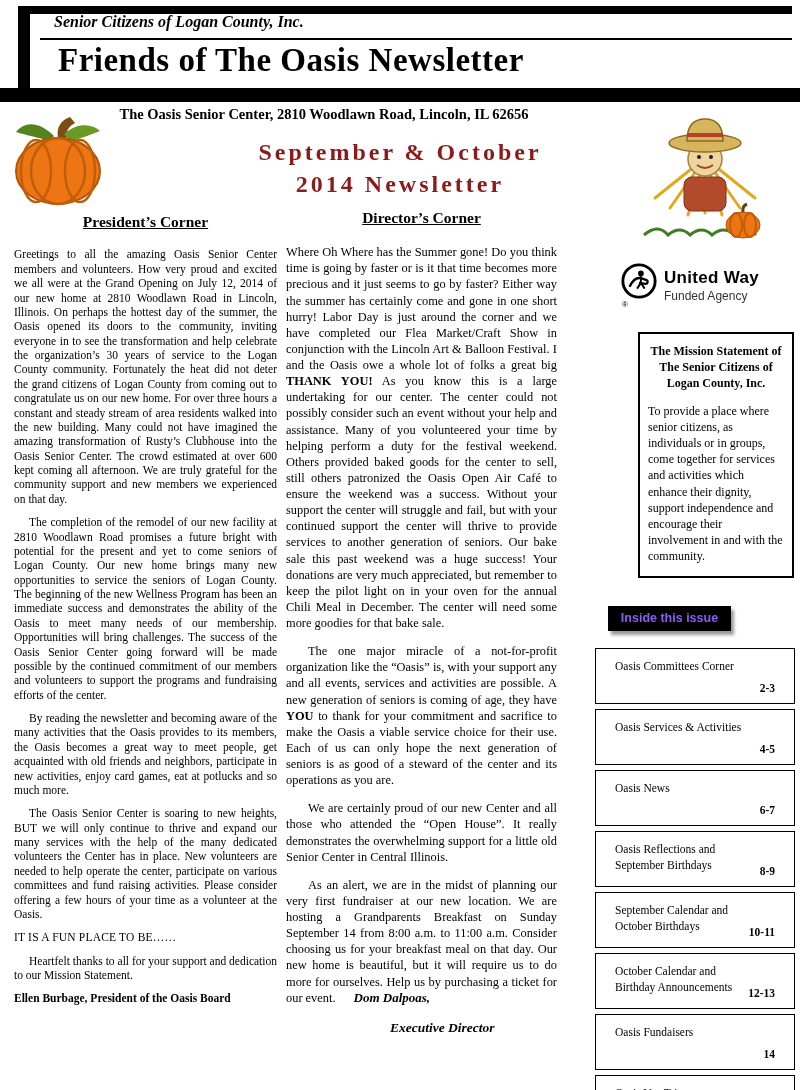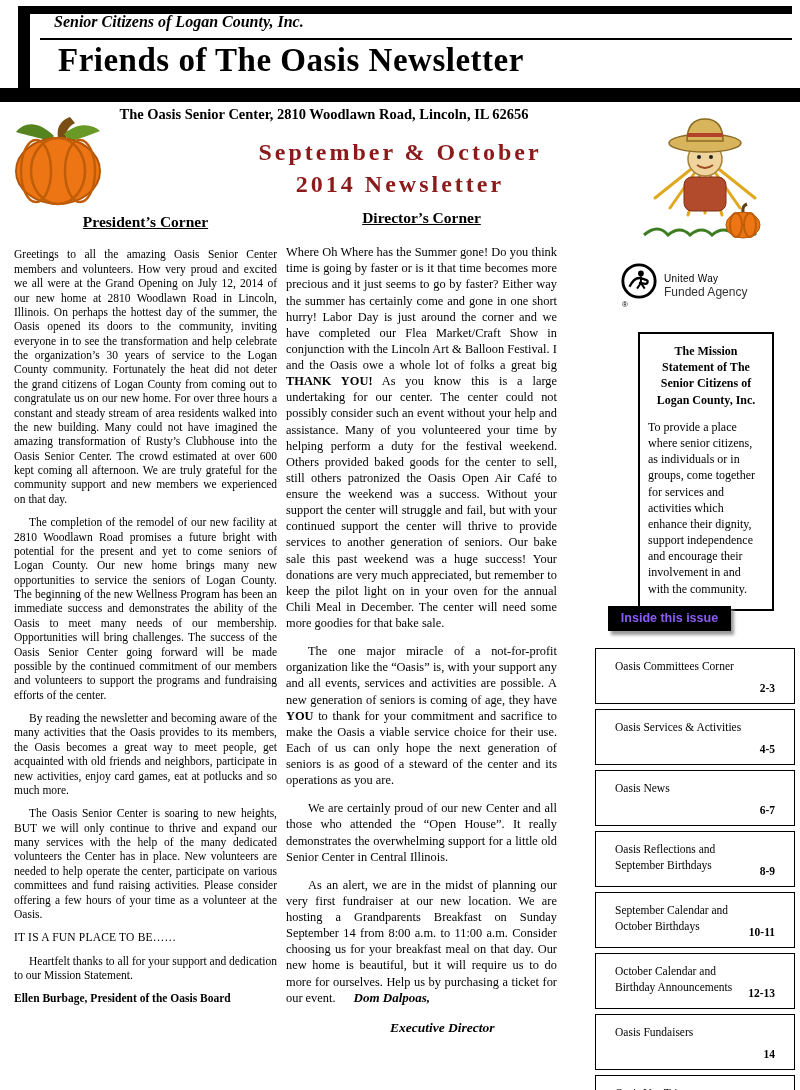--- a/index.html
+++ b/index.html
@@ -36,25 +36,25 @@
   .director { position:absolute; left:286px; top:208px; width:271px;
               font-size:12.4px; line-height:1.3; text-align:justify; }
   .director p { margin:0 0 12px 0; }
   .director p.indent { text-indent:22px; }
   .sig-name  { font-weight:bold; font-style:italic; padding-left:18px; font-size:13px; }
   .sig-title { font-weight:bold; font-style:italic; padding-left:104px; font-size:13.5px; margin-top:2px; }
 
   
   .uw { position:absolute; left:620px; top:262px; width:170px; display:flex; align-items:center; gap:6px;
         font-family:"Liberation Sans", sans-serif; }
-  .uw-name { font-weight:normal; font-size:10px; letter-spacing:0.3px; }
+  .uw-name { font-weight:bold; font-size:17px; letter-spacing:0.3px; }
   .uw-sub  { font-size:12px; color:#333; margin-top:1px; }
   .uw-reg  { font-size:8px; display:block; margin-top:-4px; margin-left:2px; }
 
-  .mission { position:absolute; left:638px; top:332px; width:136px; box-sizing:border-box;
+  .mission { position:absolute; left:638px; top:332px; width:156px; box-sizing:border-box;
              border:2px solid #000; padding:9px 8px 12px 8px; background:#fff; }
   .mission-title { font-weight:bold; font-size:12px; line-height:1.35; text-align:center; }
   .mission-body  { margin-top:11px; font-size:12px; line-height:1.35; text-align:left; }
 
   .inside-hdr { position:absolute; left:608px; top:606px; width:123px; height:25px;
                 background:#000; color:#8b5cf6; text-align:center; line-height:25px;
                 font-family:"Liberation Sans", sans-serif; font-weight:bold; font-size:12.5px;
                 box-shadow:3px 4px 3px #9a9a9a; }
 
   .toc { position:absolute; left:595px; top:648px; width:200px; }

